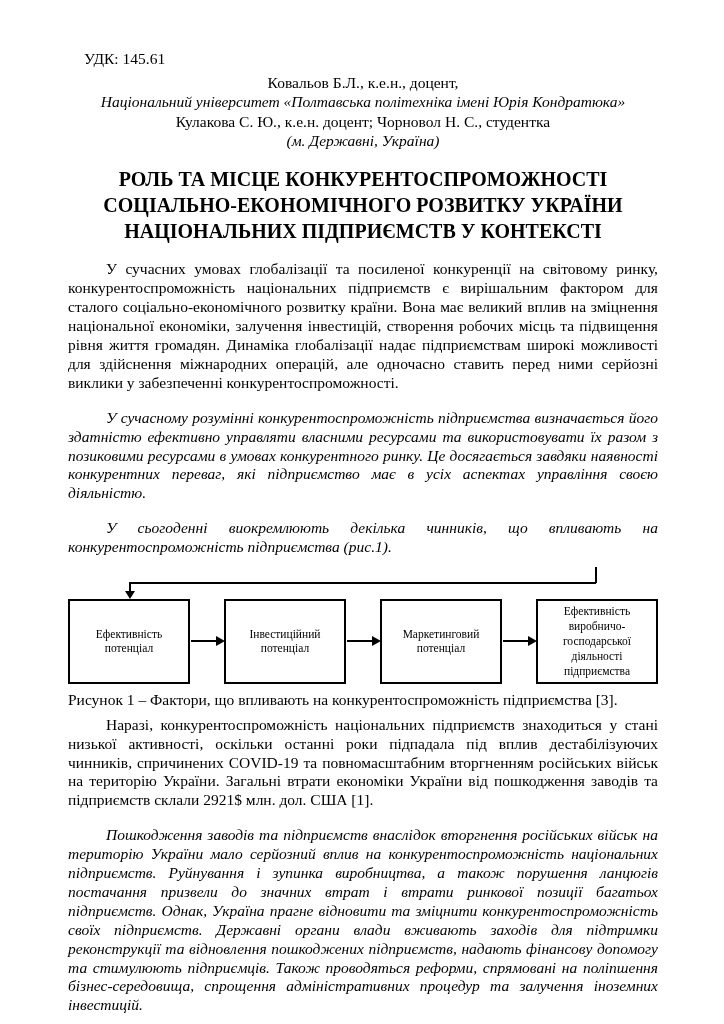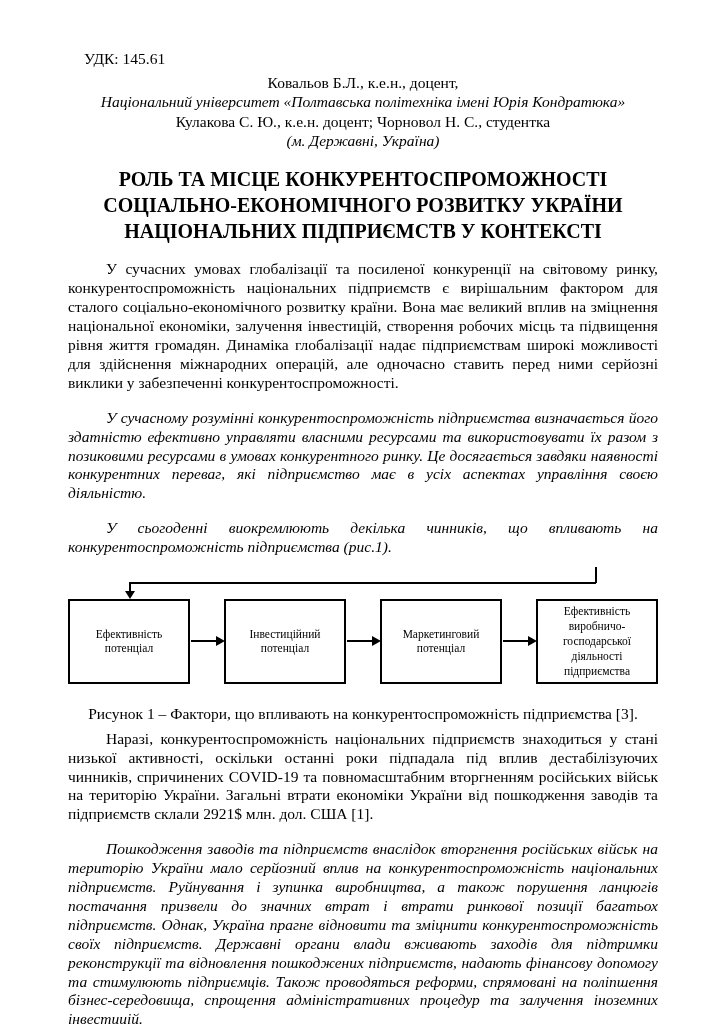--- a/index.html
+++ b/index.html
@@ -89,22 +89,21 @@
     content: "";
     position: absolute;
     left: -4px;
     bottom: -7px;
     width: 0; height: 0;
     border-top: 8px solid #000;
     border-left: 5px solid transparent;
     border-right: 5px solid transparent;
   }
   .caption {
-    text-align: center;
-    margin-top: 21px;
+    margin-top: 7px;
     margin-bottom: 6px;
   }
   .page-number {
     margin-top: auto;
     padding-top: 14px;
     text-align: center;
   }
 </style>
 </head>
 <body>

